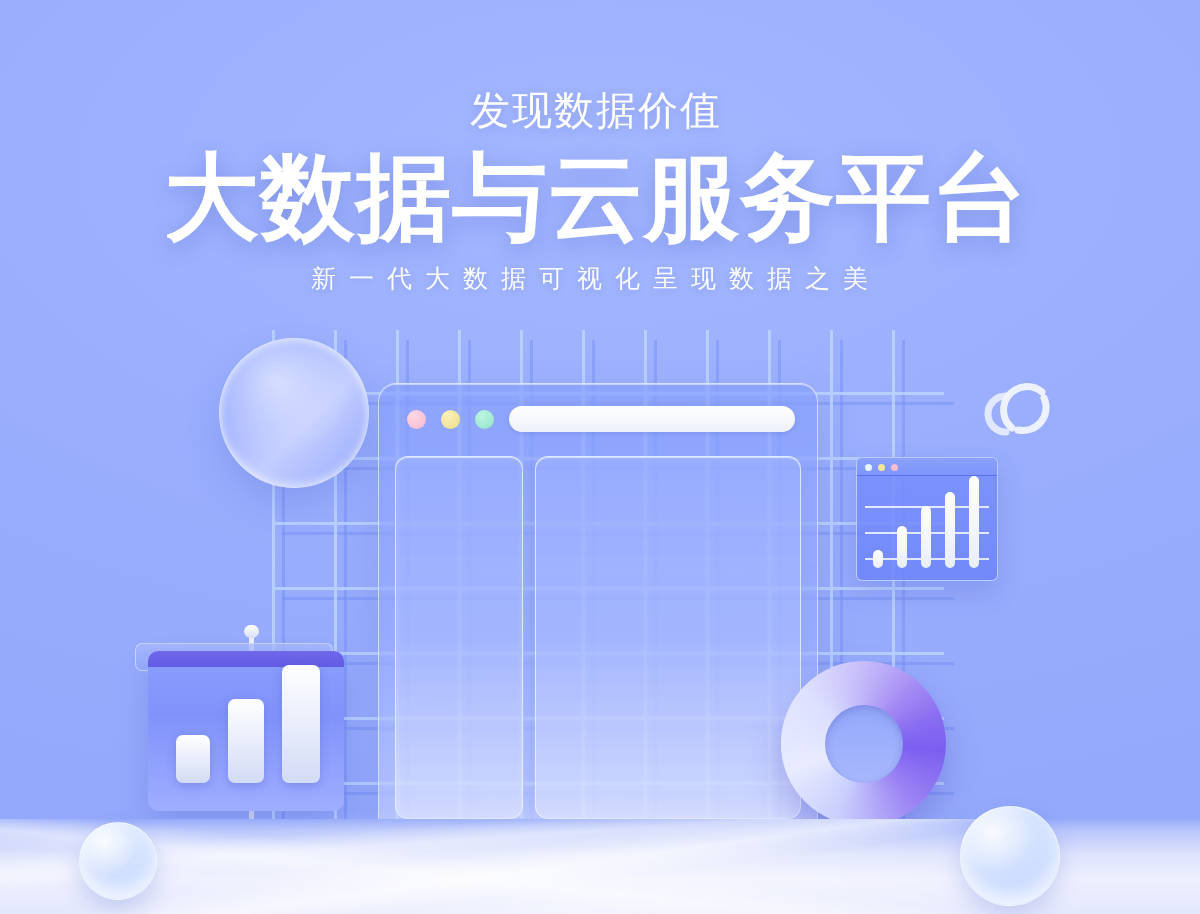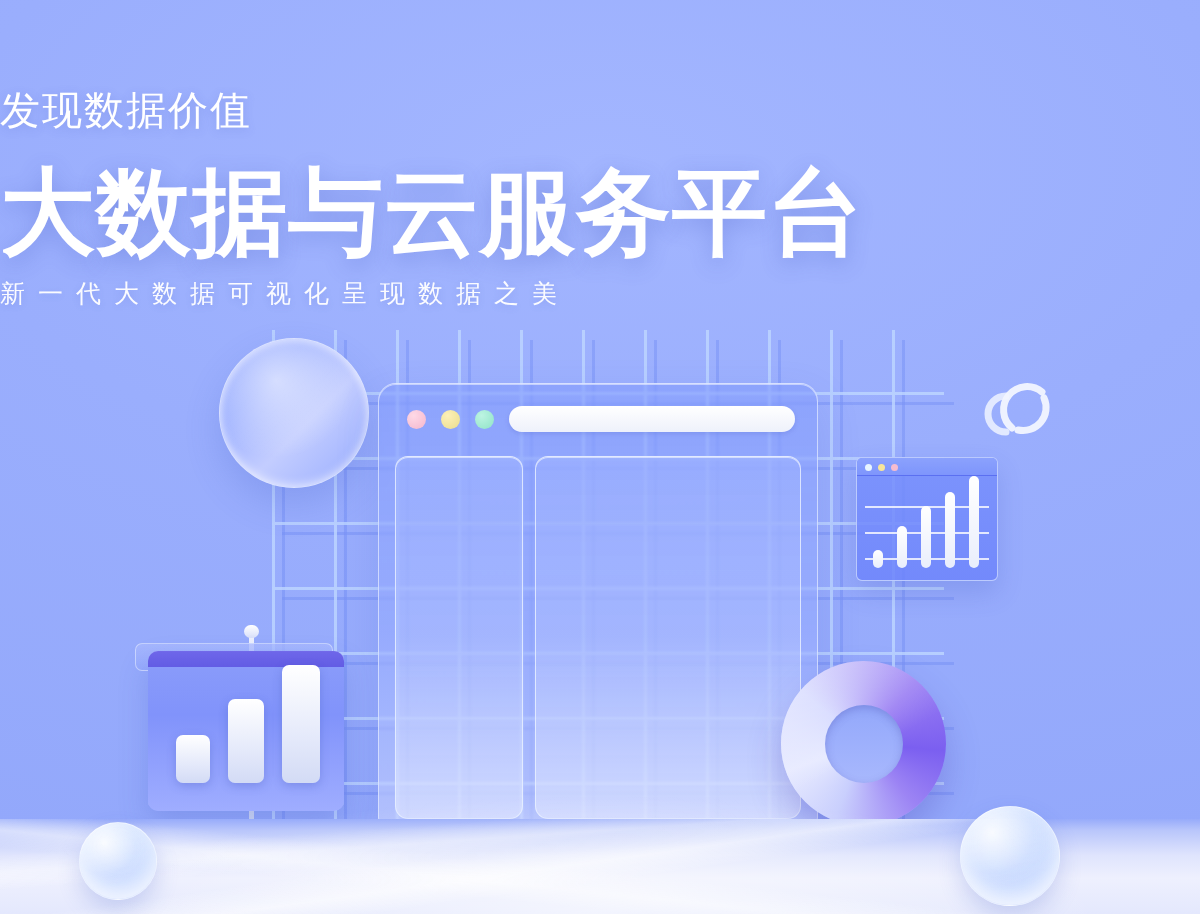--- a/index.html
+++ b/index.html
@@ -196,28 +196,28 @@
       radial-gradient(circle at 32% 26%, rgba(255,255,255,.85), rgba(255,255,255,.15) 42%, rgba(206,222,255,.55) 70%),
       linear-gradient(170deg, rgba(224,238,255,.85), rgba(178,200,255,.9));
     box-shadow:0 10px 22px rgba(70,95,200,.22), inset 0 -10px 18px rgba(255,255,255,.75);
     border:1px solid rgba(255,255,255,.6);
   }
   .sphere.s1{ left:79px;  top:822px; width:78px; height:78px; }
   .sphere.s2{ left:960px; top:806px; width:100px; height:100px; }
 
   
   .hero{
-    position:absolute; left:0; right:8px; top:88px; text-align:left; z-index:6;
+    position:absolute; left:0; right:8px; top:88px; text-align:center; z-index:6;
   }
   .kicker{
     font-size:40px; line-height:1.1; color:#ffffff; font-weight:400;
     letter-spacing:2px; text-shadow:0 2px 10px rgba(70,90,190,.25);
   }
   .title{
-    margin-top:31px;
+    margin-top:16px;
     font-size:95px; line-height:1.05; color:#ffffff; font-weight:700;
     letter-spacing:1px;
     text-shadow:0 6px 22px rgba(60,80,185,.3);
   }
   .subtitle{
     margin-top:14px;
     font-size:25px; color:#ffffff; font-weight:400;
     letter-spacing:13px; 
     opacity:.96;
     text-shadow:0 2px 8px rgba(70,90,190,.22);

